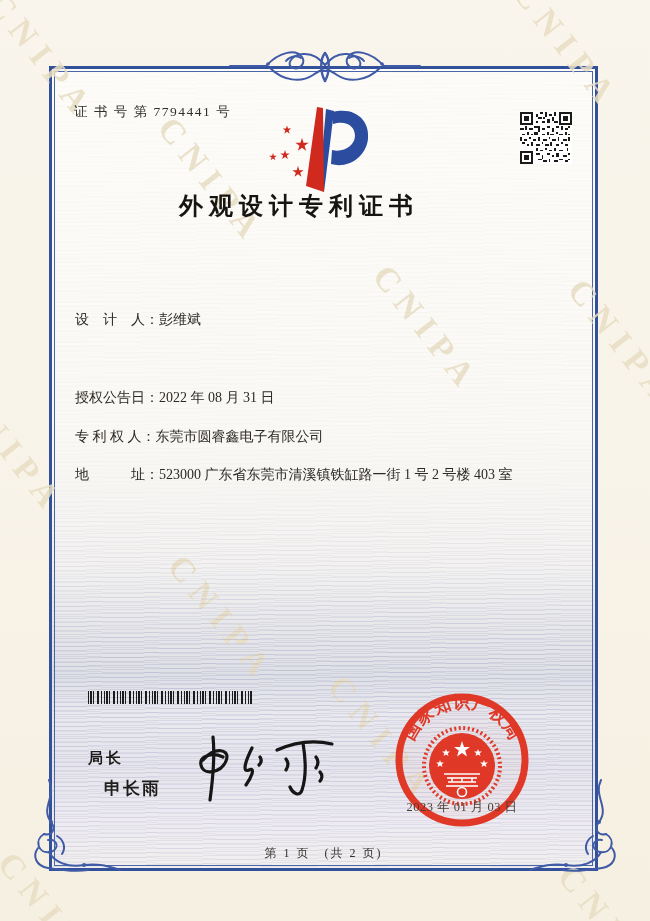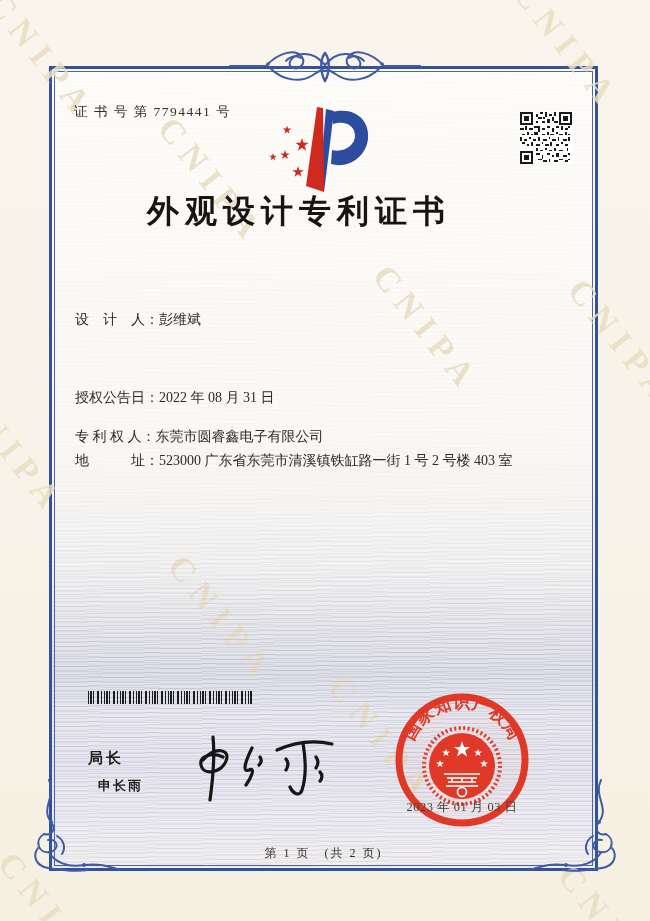--- a/index.html
+++ b/index.html
@@ -31,38 +31,38 @@
           mask-image:linear-gradient(180deg,rgba(0,0,0,.10) 0%,rgba(0,0,0,.12) 52%,
                      rgba(0,0,0,.5) 64%,rgba(0,0,0,.95) 74%,rgba(0,0,0,.8) 86%,rgba(0,0,0,.55) 100%);
           pointer-events:none; }
 
   .abs { position:absolute; z-index:2; }
   .flourish { position:absolute; z-index:3; }
 
   .cert-no { left:74px; top:103px; font-size:13.5px; letter-spacing:1.5px; color:#33302c; }
   .qr { left:520px; top:112px; width:52px; height:52px; }
   .logo { left:260px; top:95px; width:130px; height:110px; }
-  .title { left:49px; top:190px; width:500px; text-align:center; font-size:32px; font-weight:bold;
+  .title { left:49px; top:190px; width:500px; text-align:center; font-size:24px; font-weight:bold;
            letter-spacing:6px; color:#171513; }
 
   .frow { left:75px; width:505px; font-size:14px; color:#2d2a26; white-space:nowrap; }
-  .r1{top:272px;} .r2{top:311px;} .r3{top:350px;} .r4{top:389px;} .r5{top:428px;} .r6{top:452px;} .r7{top:506px;}
+  .r1{top:272px;} .r2{top:311px;} .r3{top:350px;} .r4{top:389px;} .r5{top:428px;} .r6{top:466px;} .r7{top:506px;}
   .flabel { color:#2d2a26; }
   .pair2 { margin-left:40px; }
 
   .paras { left:75px; top:536px; width:500px; font-size:13px; line-height:19.5px; color:#39362f; text-align:justify; }
   .paras p { text-indent:2em; }
 
   .barcode { left:88px; top:691px; width:165px; height:13px;
      background-image:repeating-linear-gradient(90deg,#1c1c1c 0 1px,transparent 1px 2px,#1c1c1c 2px 4px,
         transparent 4px 5px,#1c1c1c 5px 6px,transparent 6px 9px,#1c1c1c 9px 11px,transparent 11px 13px,
         #1c1c1c 13px 14px,transparent 14px 16px); }
 
   .signer-title { left:88px; top:749px; font-size:15px; letter-spacing:3px; color:#1f1d1b; font-weight:600; }
-  .signer-name  { left:98px; top:777px; font-size:13px; letter-spacing:2px; color:#1f1d1b; font-weight:600; }
+  .signer-name  { left:104px; top:777px; font-size:17px; letter-spacing:2px; color:#1f1d1b; font-weight:600; }
   .signature { left:185px; top:726px; }
 
   .seal { left:392px; top:690px; width:140px; height:140px; z-index:4; opacity:.95; }
   .seal-date { left:388px; top:799px; width:148px; text-align:center; z-index:5;
                font-size:12.5px; color:#473d33; letter-spacing:.5px; }
 
   .page-info { left:49px; top:845px; width:549px; text-align:center; font-size:12px;
                letter-spacing:2px; color:#33302c; }
   .note { left:0; top:880px; width:650px; text-align:center; font-size:13.5px;
           letter-spacing:3px; color:#3a372f; z-index:2; position:absolute; }

